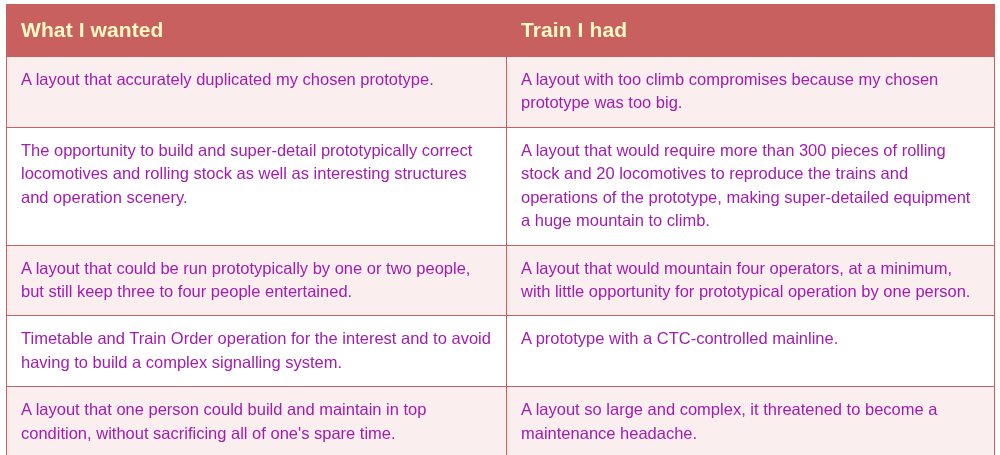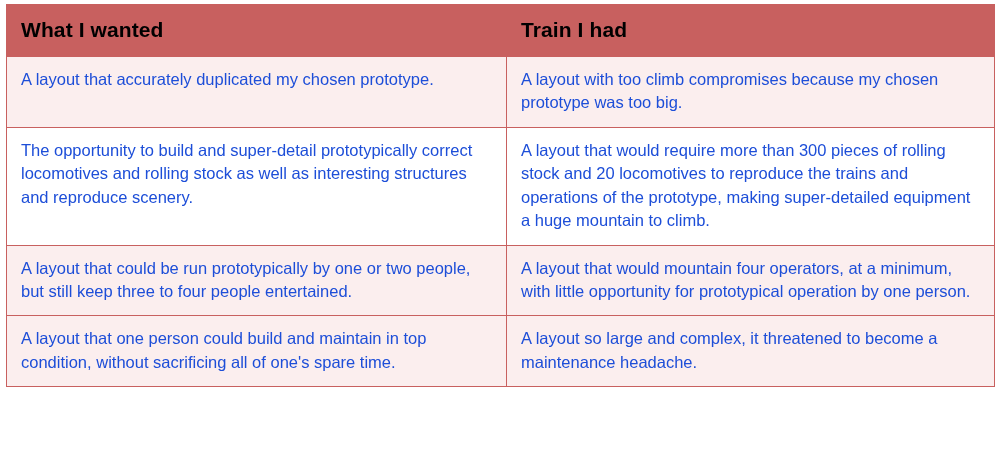--- a/index.html
+++ b/index.html
@@ -21,34 +21,34 @@
   table.compare {
     width: 988px;
     border-collapse: collapse;
     table-layout: fixed;
   }
   table.compare col.c1 { width: 500px; }
   table.compare col.c2 { width: 488px; }
 
   thead th {
     background: #c8605f;
-    color: #000000;
+    color: #fef9c3;
     text-align: left;
     font-size: 21px;
     font-weight: bold;
     padding: 13px 14px 14px 14px;
     border: 1px solid #c8605f;
     letter-spacing: 0.1px;
   }
   tbody td {
     border: 1px solid #c8605f;
     padding: 11px 14px 12px 14px;
     font-size: 16.5px;
     line-height: 1.42;
-    color: #1d4ed8;
+    color: #a21caf;
     vertical-align: top;
     background: #ffffff;
   }
   tbody tr.alt td {
     background: #fbeeee;
   }
 </style>
 </head>
 <body>
 
@@ -63,26 +63,30 @@
         <th>What I wanted</th>
         <th>Train I had</th>
       </tr>
     </thead>
     <tbody>
       <tr class="alt">
         <td>A layout that accurately duplicated my chosen prototype.</td>
         <td>A layout with too climb compromises because my chosen prototype was too big.</td>
       </tr>
       <tr>
-        <td>The opportunity to build and super-detail prototypically correct locomotives and rolling stock as well as interesting structures and reproduce scenery.</td>
+        <td>The opportunity to build and super-detail prototypically correct locomotives and rolling stock as well as interesting structures and operation scenery.</td>
         <td>A layout that would require more than 300 pieces of rolling stock and 20 locomotives to reproduce the trains and operations of the prototype, making super-detailed equipment a huge mountain to climb.</td>
       </tr>
       <tr class="alt">
         <td>A layout that could be run prototypically by one or two people, but still keep three to four people entertained.</td>
         <td>A layout that would mountain four operators, at a minimum, with little opportunity for prototypical operation by one person.</td>
+      </tr>
+      <tr>
+        <td>Timetable and Train Order operation for the interest and to avoid having to build a complex signalling system.</td>
+        <td>A prototype with a CTC-controlled mainline.</td>
       </tr>
       <tr class="alt">
         <td>A layout that one person could build and maintain in top condition, without sacrificing all of one's spare time.</td>
         <td>A layout so large and complex, it threatened to become a maintenance headache.</td>
       </tr>
     </tbody>
   </table>
 </div>
 
 </body></html>

